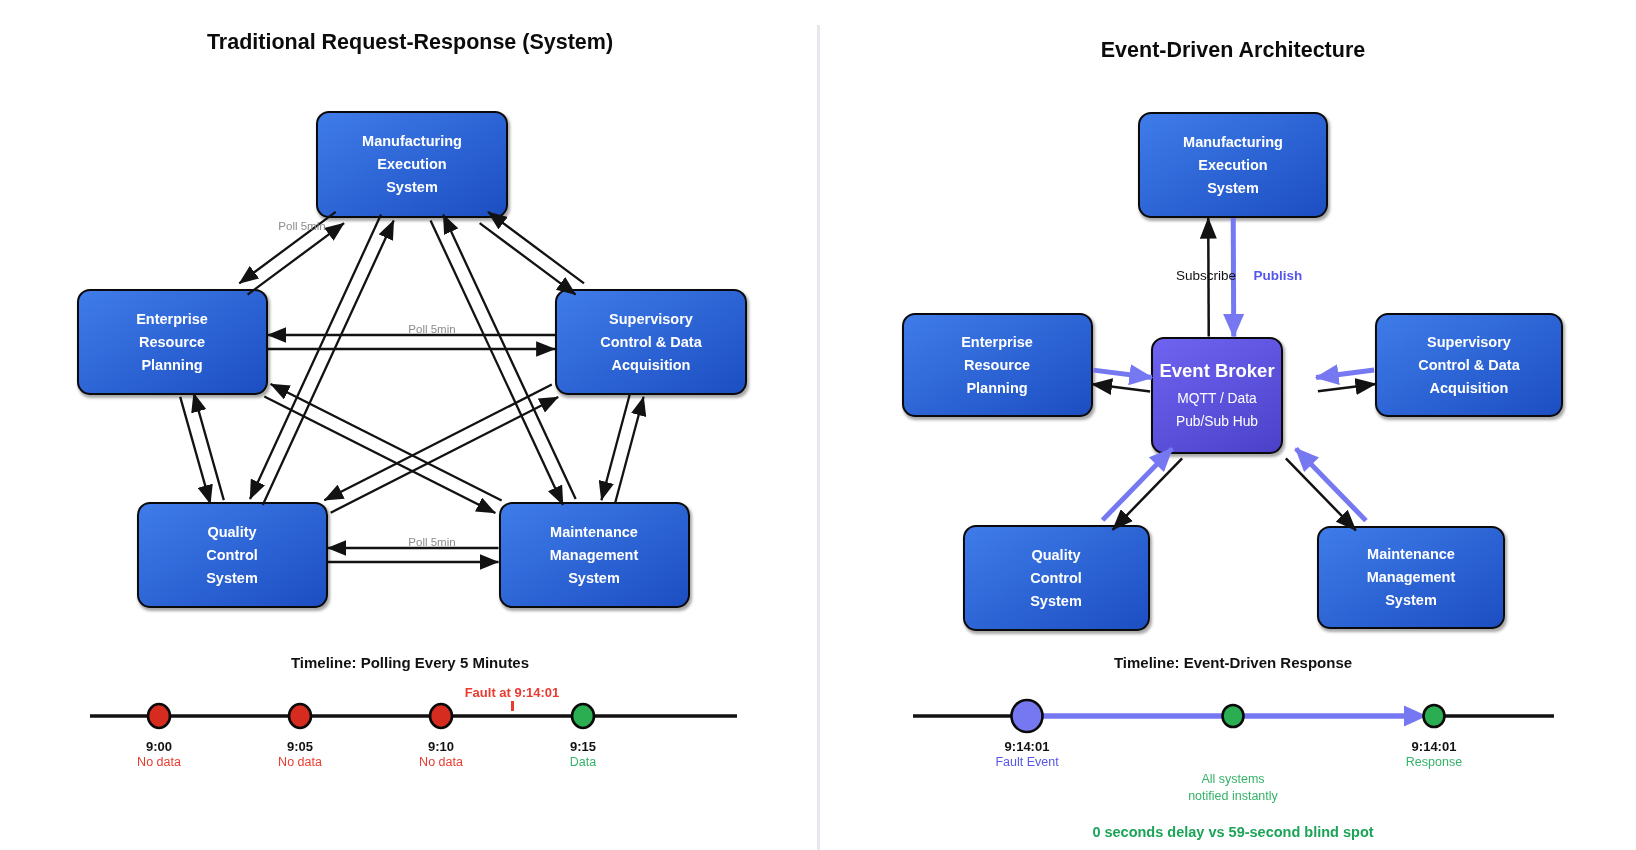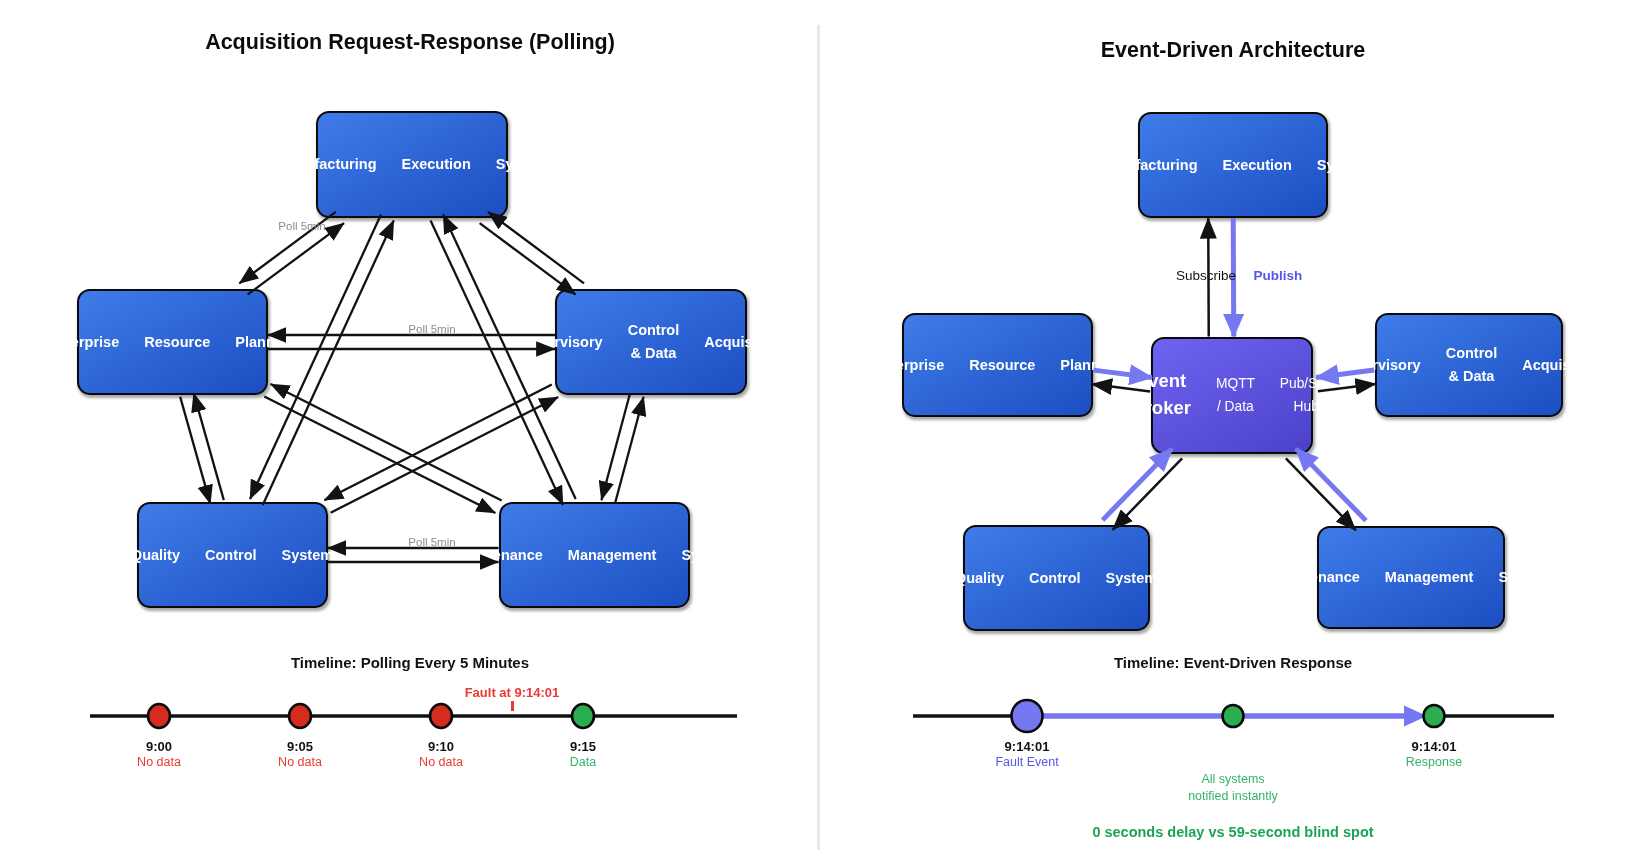--- a/index.html
+++ b/index.html
@@ -1,35 +1,35 @@
 <!DOCTYPE html>
 <html><head>
 <meta charset="utf-8">
 <style>
   html,body{margin:0;padding:0;background:#ffffff;}
   #canvas{position:relative;width:1636px;height:850px;overflow:hidden;background:#ffffff;
           font-family:"Liberation Sans",sans-serif;}
   #overlay{position:absolute;left:0;top:0;z-index:4;pointer-events:none;}
-  .node{position:absolute;z-index:2;display:flex;justify-content:center;
+  .node{position:absolute;z-index:2;display:flex;flex-direction:column;justify-content:center;
         align-items:center;text-align:center;color:#ffffff;font-weight:bold;font-size:14.5px;
         line-height:23px;border:2.5px solid #0a0a0a;border-radius:13px;box-sizing:border-box;
         background:linear-gradient(150deg,#3F7CE9 0%,#1C4EC2 100%);
-        box-shadow:1.5px 2.5px 3px rgba(0,0,0,0.35);gap:25px;}
+        box-shadow:1.5px 2.5px 3px rgba(0,0,0,0.35);}
   .broker{background:linear-gradient(150deg,#6F64F1 0%,#4B41C9 100%);}
   .broker-title{font-size:18.5px;line-height:27px;margin-bottom:3px;}
   .broker-sub{font-size:13.8px;font-weight:normal;line-height:23px;}
   .panel-title{position:absolute;top:30px;transform:translateX(-50%);font-size:21.5px;
                font-weight:bold;color:#0c0c0c;white-space:nowrap;z-index:3;}
   .divider{position:absolute;width:3px;z-index:1;}
 </style>
 </head>
 <body>
 
 <div id="canvas">
-  <div class="panel-title" id="left-title" style="left: 410px;">Acquisition Request-Response (Polling)</div>
+  <div class="panel-title" id="left-title" style="left: 410px;">Traditional Request-Response (System)</div>
   <div class="panel-title" id="right-title" style="left: 1233px; margin-top: 8px;">Event-Driven Architecture</div>
   <div class="divider" id="divider" style="left: 817px; top: 25px; height: 825px; background: rgb(231, 231, 238);"></div>
   <svg id="overlay" width="1636" height="850">
       <defs>
         <marker id="mkb" markerUnits="strokeWidth" markerWidth="8.5" markerHeight="6.8" refX="8.2" refY="3.4" orient="auto">
           <path d="M0,0 L8.5,3.4 L0,6.8 z" fill="#121212"></path>
         </marker>
         <marker id="mkp" markerUnits="strokeWidth" markerWidth="4.8" markerHeight="4.2" refX="4.5" refY="2.1" orient="auto">
           <path d="M0,0 L4.8,2.1 L0,4.2 z" fill="#7678F2"></path>
         </marker>
@@ -143,18 +143,18 @@
     <div class="node" style="left: 962.5px; top: 525px; width: 187px; height: 106px;">
       <div>Quality</div>
       <div>Control</div>
       <div>System</div>
     </div>
     <div class="node" style="left: 1317px; top: 525.5px; width: 188px; height: 103px;">
       <div>Maintenance</div>
       <div>Management</div>
       <div>System</div>
     </div>
-    <div class="node broker" style="left: 1151px; top: 336.5px; width: 162px; height: 117px;">
+    <div class="node broker" style="left: 1151px; top: 336.5px; width: 132px; height: 117px;">
       <div class="broker-title">Event Broker</div>
       <div class="broker-sub">MQTT / Data</div>
       <div class="broker-sub">Pub/Sub Hub</div>
     </div>
   </div>
 
 </body></html>

